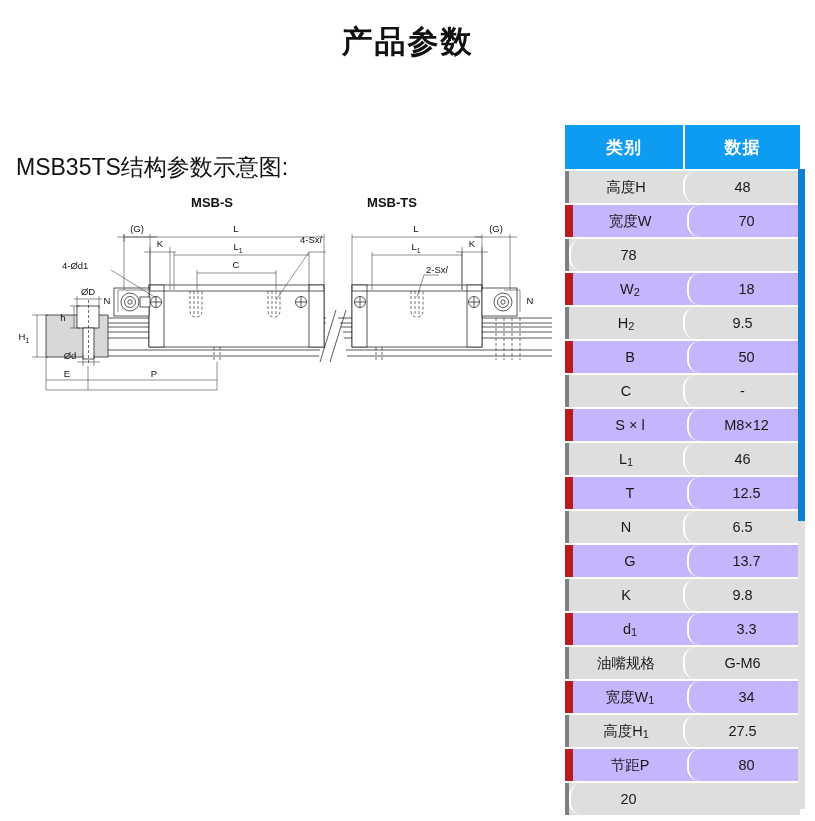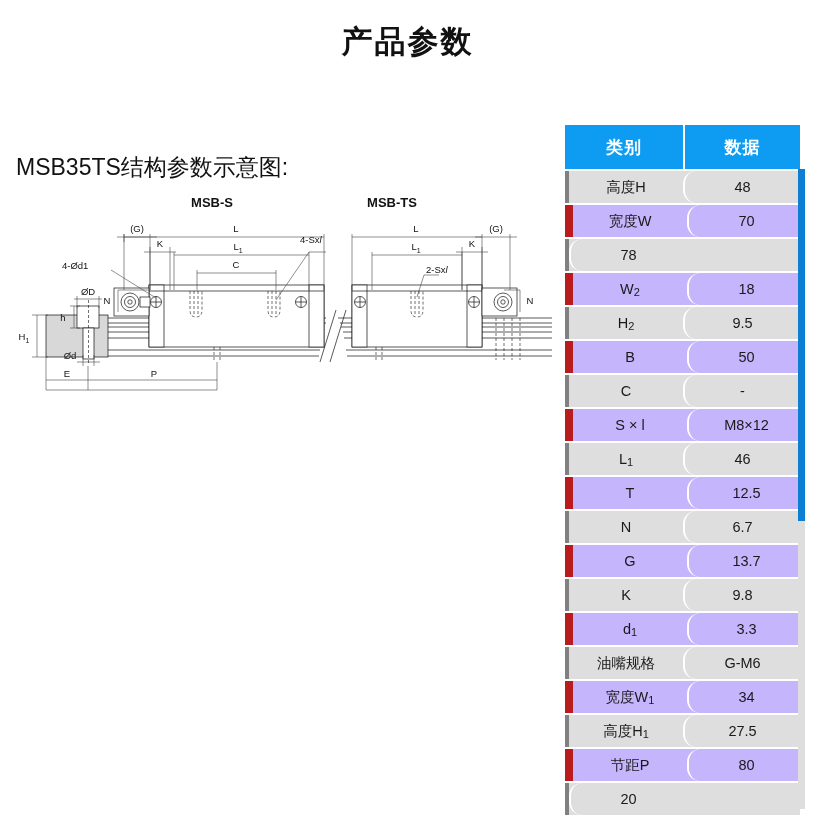--- a/index.html
+++ b/index.html
@@ -438,21 +438,21 @@
       <div class="tbl-row">
         <div class="cell">L<sub>1</sub></div>
         <div class="cell second">46</div>
       </div>
       <div class="tbl-row alt">
         <div class="cell">T</div>
         <div class="cell second">12.5</div>
       </div>
       <div class="tbl-row">
         <div class="cell">N</div>
-        <div class="cell second">6.7</div>
+        <div class="cell second">6.5</div>
       </div>
       <div class="tbl-row alt">
         <div class="cell">G</div>
         <div class="cell second">13.7</div>
       </div>
       <div class="tbl-row">
         <div class="cell">K</div>
         <div class="cell second">9.8</div>
       </div>
       <div class="tbl-row alt">

